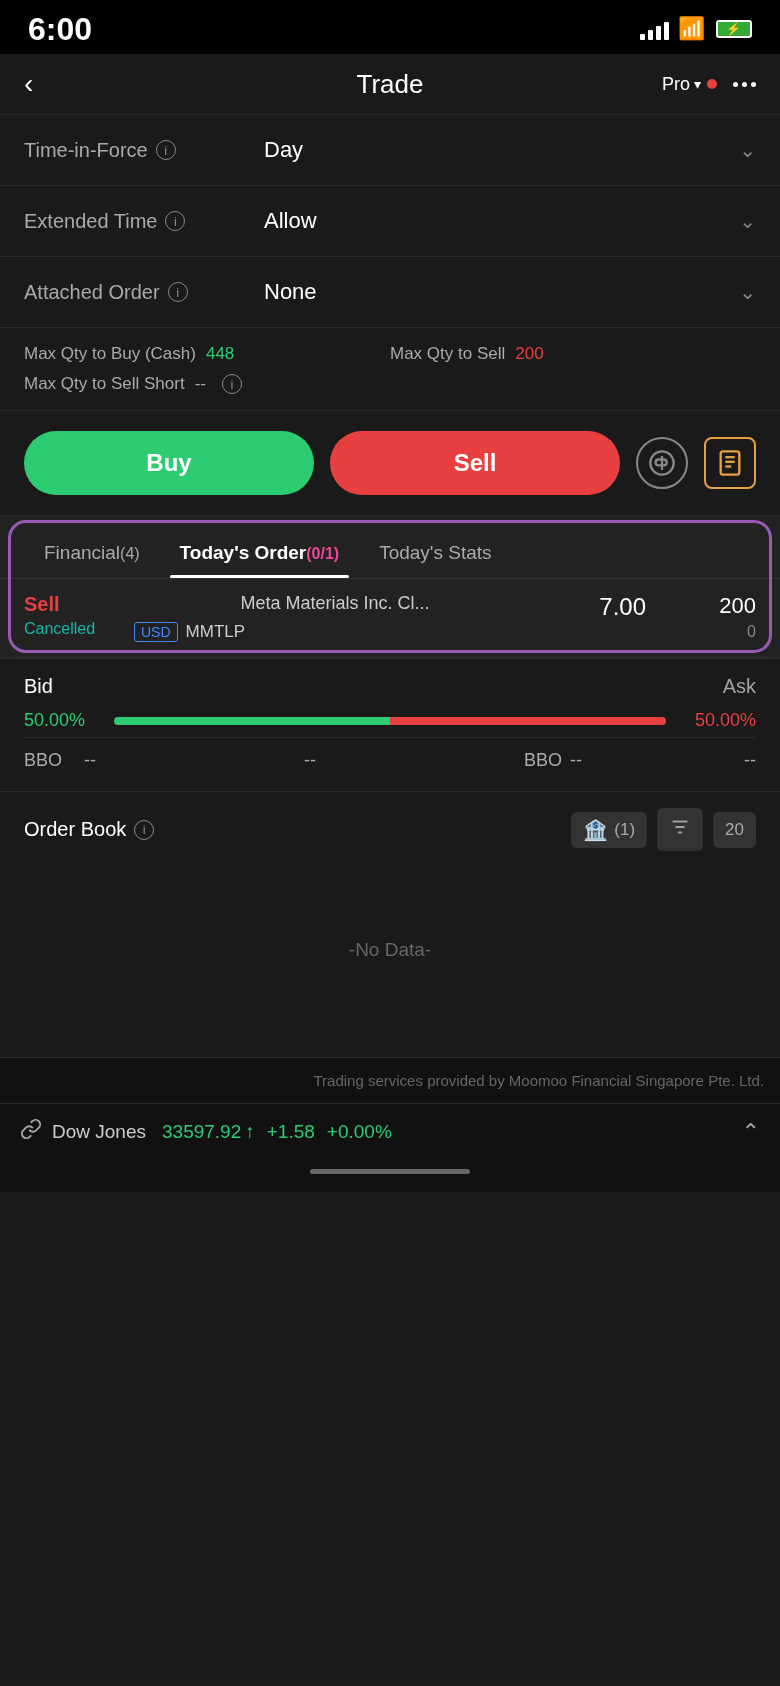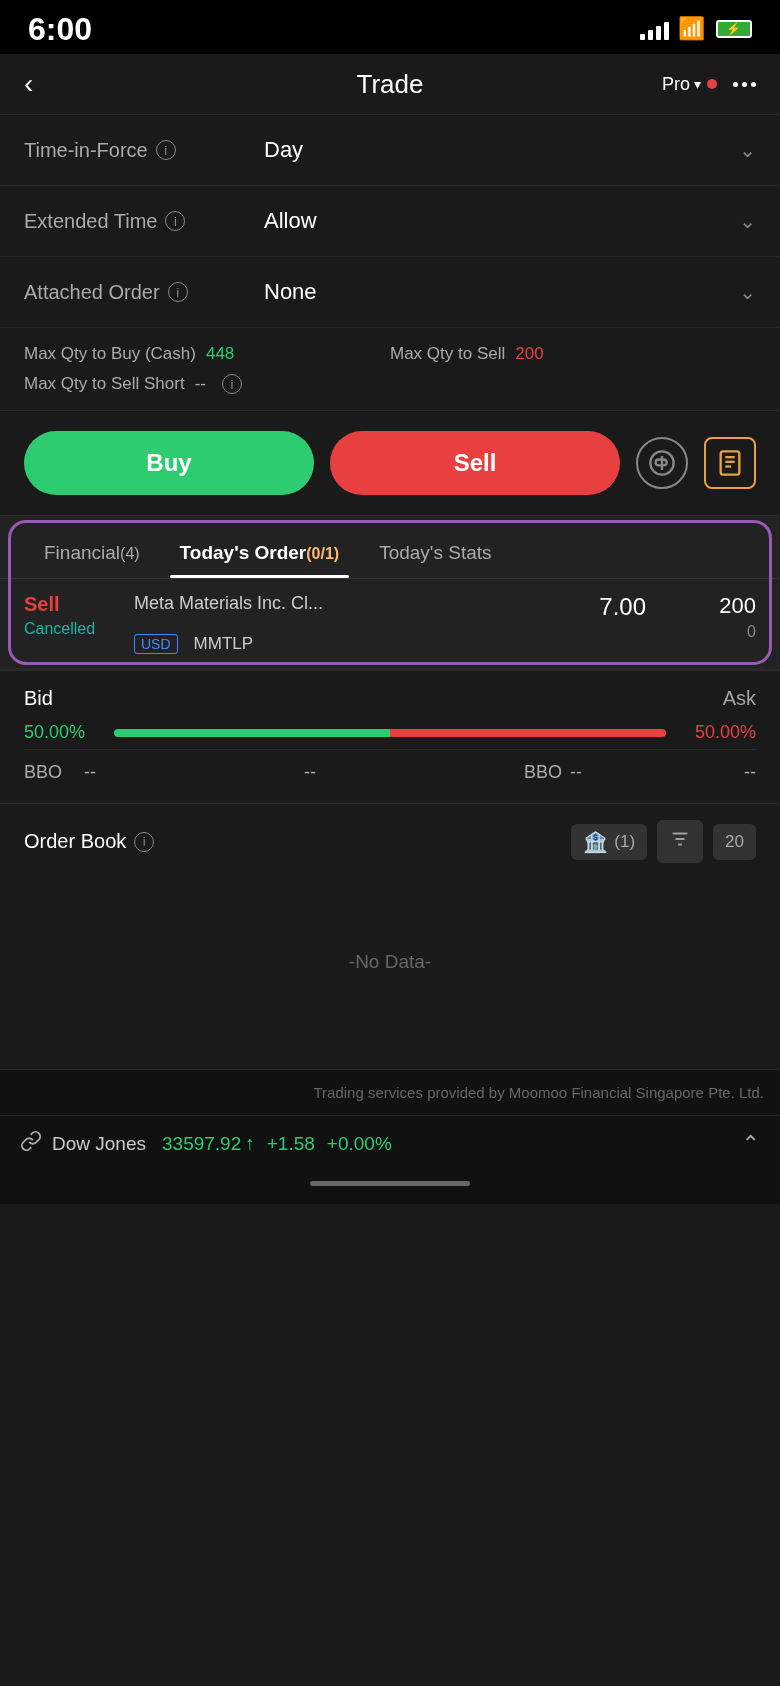--- a/index.html
+++ b/index.html
@@ -298,21 +298,21 @@
       right: 10px;
       height: 3px;
       background: #fff;
       border-radius: 2px;
     }
     .tab-badge {
       font-size: 16px;
       color: #aaa;
     }
     .tab-badge.active {
-      color: #fdba74;
+      color: #ec4899;
     }
 
     
     .orders-table {
       background: #222;
       padding: 0 16px;
     }
     .orders-header {
       display: flex;
       align-items: center;
@@ -354,30 +354,31 @@
       font-weight: 600;
     }
     .order-type.sell { color: #e84040; }
     .order-status {
       font-size: 16px;
       color: #14b8a6;
       margin-top: 4px;
     }
     .order-symbol-col {
       flex: 1;
+      text-align: center;
     }
     .order-name {
       font-size: 18px;
       color: #ccc;
     }
     .order-symbol-row {
       display: flex;
       align-items: center;
-      gap: 16px;
-      margin-top: 20px;
+      gap: 8px;
+      margin-top: 8px;
     }
     .usd-badge {
       border: 1.5px solid #4488ff;
       border-radius: 3px;
       padding: 1px 6px;
       font-size: 14px;
       color: #4488ff;
     }
     .order-symbol {
       font-size: 17px;

